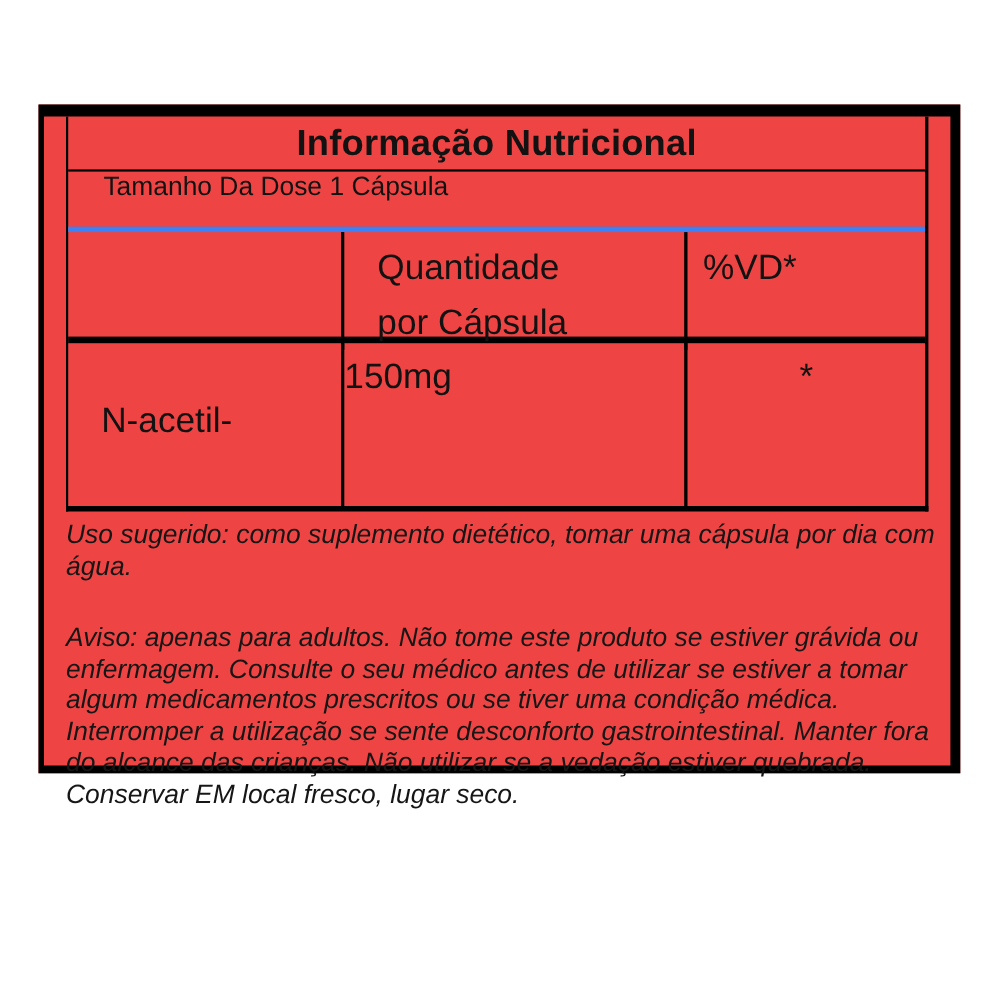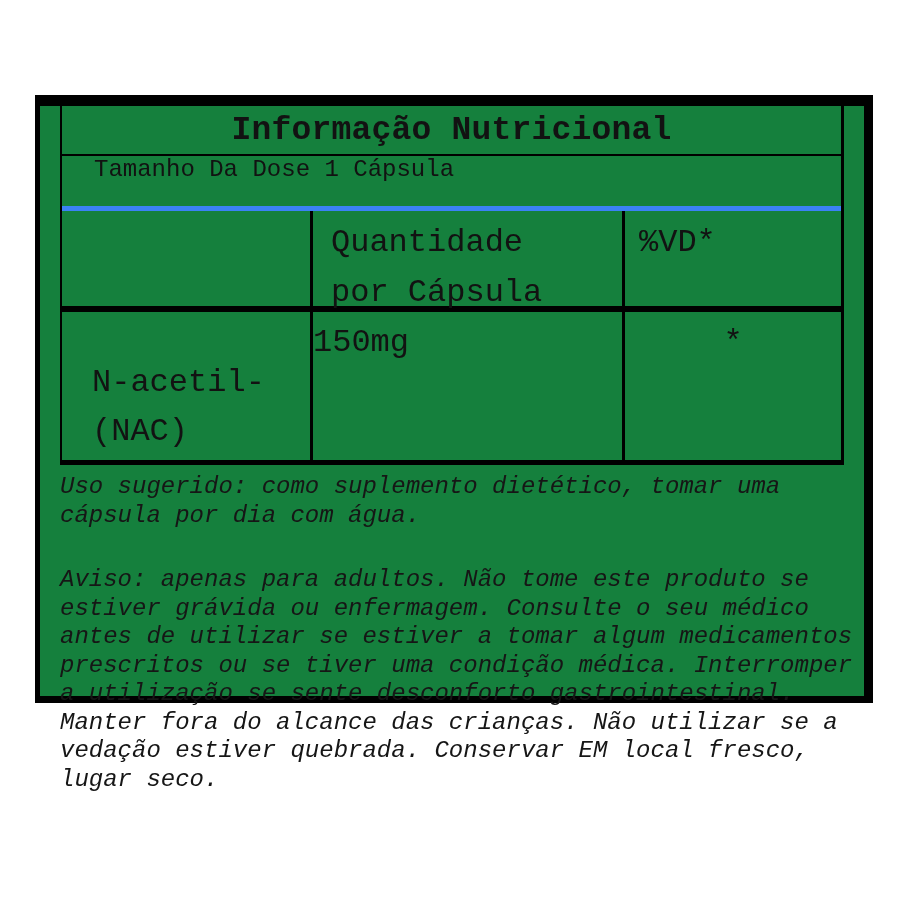--- a/index.html
+++ b/index.html
@@ -23,22 +23,21 @@
 
   .outer-box {
     position: absolute;
     left: 35px;
     top: 95px;
     width: 838px;
     height: 608px;
     border-style: solid;
     border-color: #000000;
     border-width: 11px 9px 7px 5px; 
-    background: #15803d;
-    font-family: Liberation Mono, monospace;
+    background: #ef4444;
   }
 
   
   .nutri-table {
     margin-left: 20px;
     width: 784px;
     border-left: 2px solid #000000;
     border-right: 3px solid #000000;
     border-bottom: 5px solid #000000;
   }
@@ -75,21 +74,21 @@
   .data-row {
     height: 148px;
     display: grid;
     grid-template-columns: 248px 312px 1fr;
   }
 
   .cell { height: 100%; }
   .c2, .c3 { border-left: 3px solid #000000; }
 
   .header-row .c2 {
-    padding: 7px 0 0 18px;
+    padding: 7px 0 0 30px;
     font-size: 32px;
     line-height: 50px;
   }
   .header-row .c3 {
     padding: 7px 0 0 14px;
     font-size: 32px;
     line-height: 50px;
   }
 
   .data-row .c1 {
@@ -146,21 +145,20 @@
           <div>por Cápsula</div>
         </div>
         <div class="cell c3">
           <div>%VD*</div>
         </div>
       </div>
 
       <div class="row data-row">
         <div class="cell c1">
           <div>N-acetil-</div>
-          <div>(NAC)</div>
         </div>
         <div class="cell c2">150mg</div>
         <div class="cell c3">*</div>
       </div>
 
     </div>
 
     <div class="paras">
       <p class="p2">Uso sugerido: como suplemento dietético, tomar uma cápsula por dia com água.</p>
       <p class="p3">Aviso: apenas para adultos. Não tome este produto se estiver grávida ou enfermagem. Consulte o seu médico antes de utilizar se estiver a tomar algum medicamentos prescritos ou se tiver uma condição médica. Interromper a utilização se sente desconforto gastrointestinal. Manter fora do alcance das crianças. Não utilizar se a vedação estiver quebrada. Conservar EM local fresco, lugar seco.</p>

